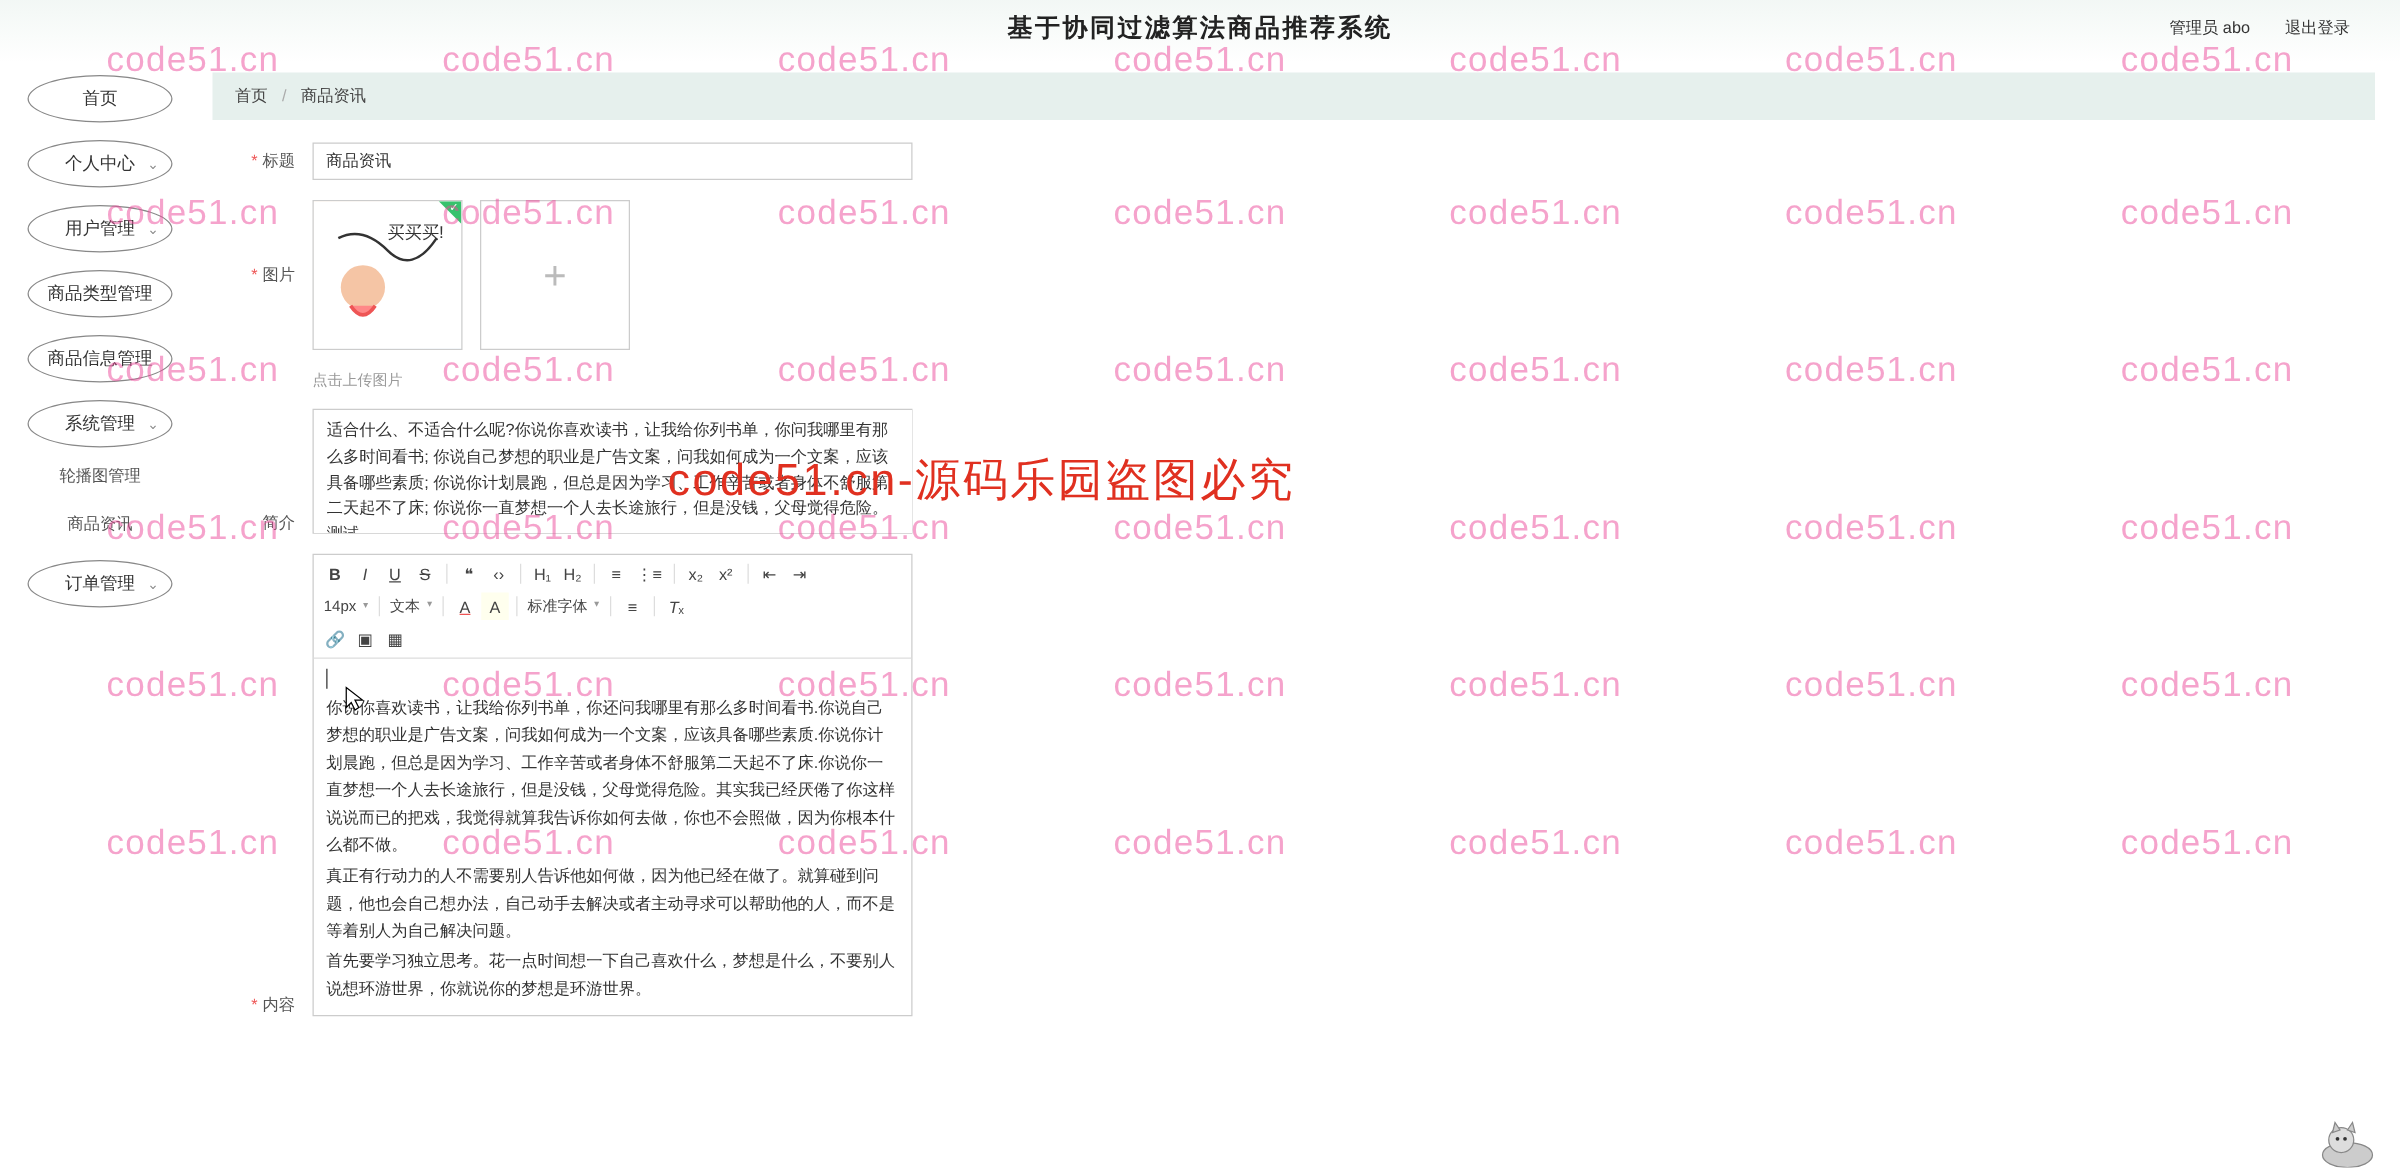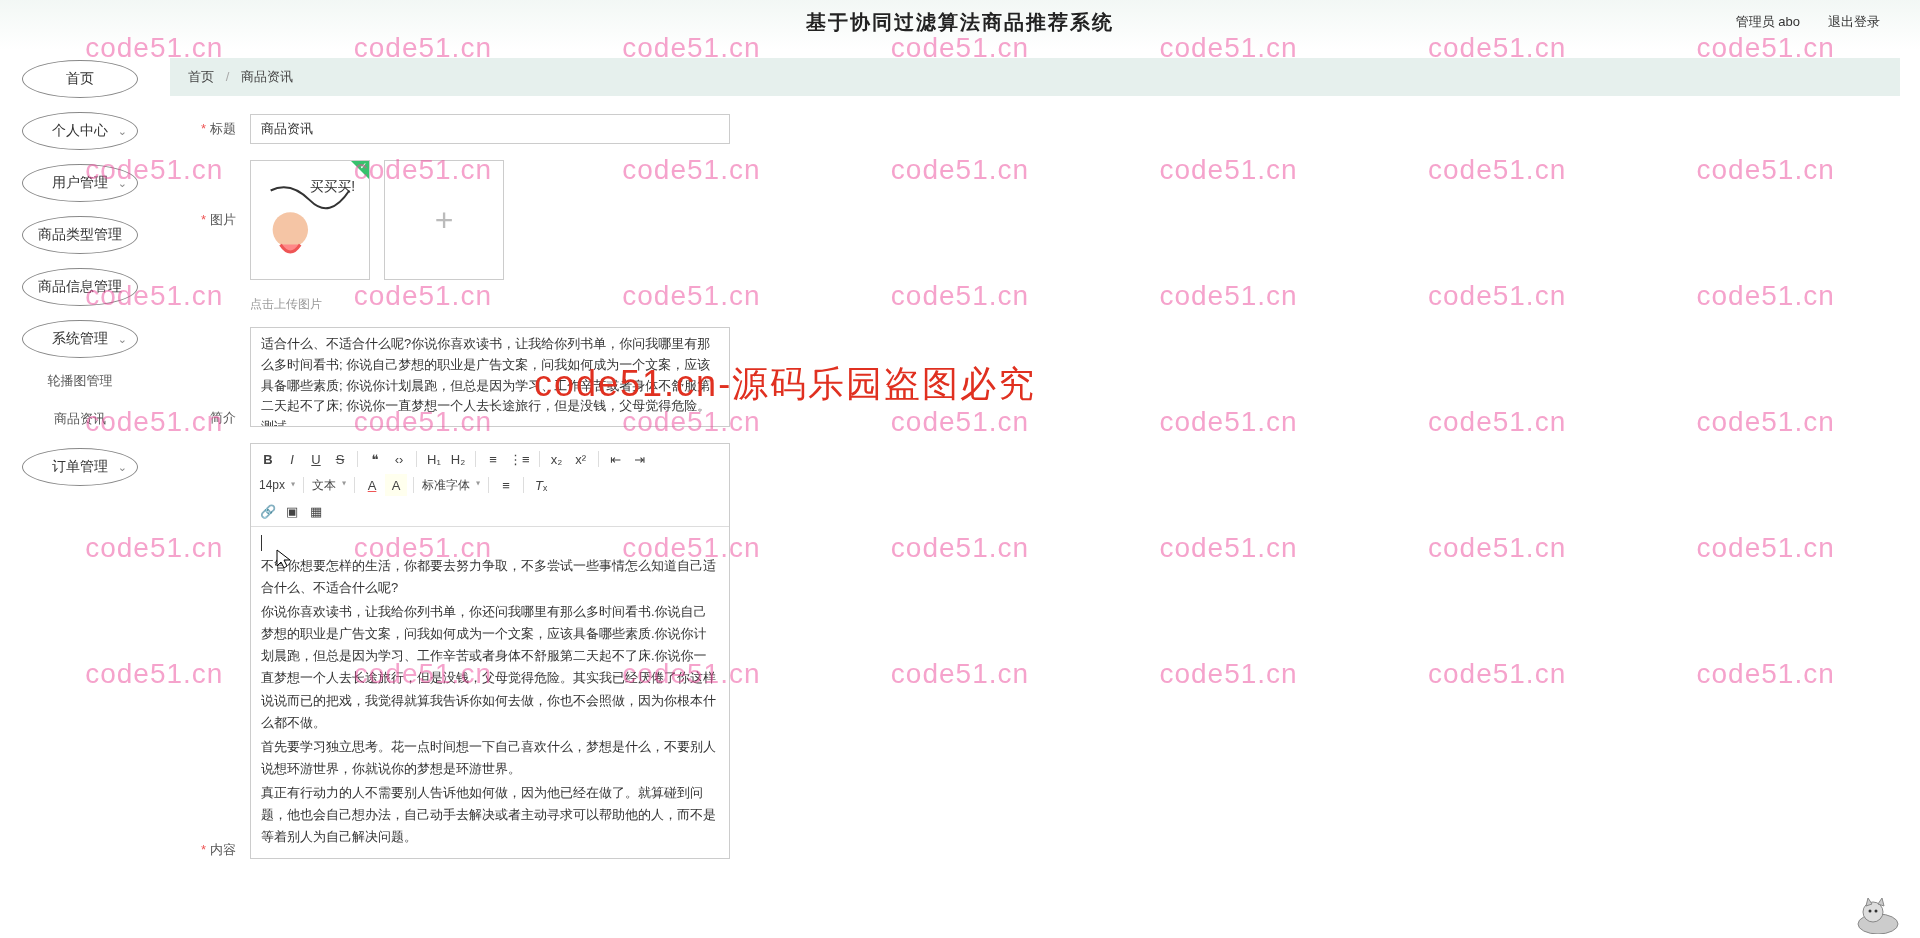--- a/index.html
+++ b/index.html
@@ -181,24 +181,23 @@
         <span class="tb-btn">≡</span>
         <span class="tb-sep"></span>
         <span class="tb-btn"><i>T</i>ₓ</span>
         <div style="flex-basis:100%;height:0;"></div>
         <span class="tb-btn" style="color:#3a7;">🔗</span>
         <span class="tb-btn">▣</span>
         <span class="tb-btn">▦</span>
       </div>
       <div class="editor-content">
         <div class="cursor-line"></div>
-        <p>不管你想要怎样的生活，你都要去努力争取，不多尝试一些事情怎么知道自己适合什么、不适合什么呢?</p>
         <p>你说你喜欢读书，让我给你列书单，你还问我哪里有那么多时间看书.你说自己梦想的职业是广告文案，问我如何成为一个文案，应该具备哪些素质.你说你计划晨跑，但总是因为学习、工作辛苦或者身体不舒服第二天起不了床.你说你一直梦想一个人去长途旅行，但是没钱，父母觉得危险。其实我已经厌倦了你这样说说而已的把戏，我觉得就算我告诉你如何去做，你也不会照做，因为你根本什么都不做。</p>
+        <p>真正有行动力的人不需要别人告诉他如何做，因为他已经在做了。就算碰到问题，他也会自己想办法，自己动手去解决或者主动寻求可以帮助他的人，而不是等着别人为自己解决问题。</p>
         <p>首先要学习独立思考。花一点时间想一下自己喜欢什么，梦想是什么，不要别人说想环游世界，你就说你的梦想是环游世界。</p>
-        <p>真正有行动力的人不需要别人告诉他如何做，因为他已经在做了。就算碰到问题，他也会自己想办法，自己动手去解决或者主动寻求可以帮助他的人，而不是等着别人为自己解决问题。</p>
       </div>
     </div>
   </div>
 </div>
 
 <div class="watermark-overlay">
   <div class="watermark-row wm1">
       <span class="watermark-text">code51.cn</span>
       <span class="watermark-text">code51.cn</span>
       <span class="watermark-text">code51.cn</span>

